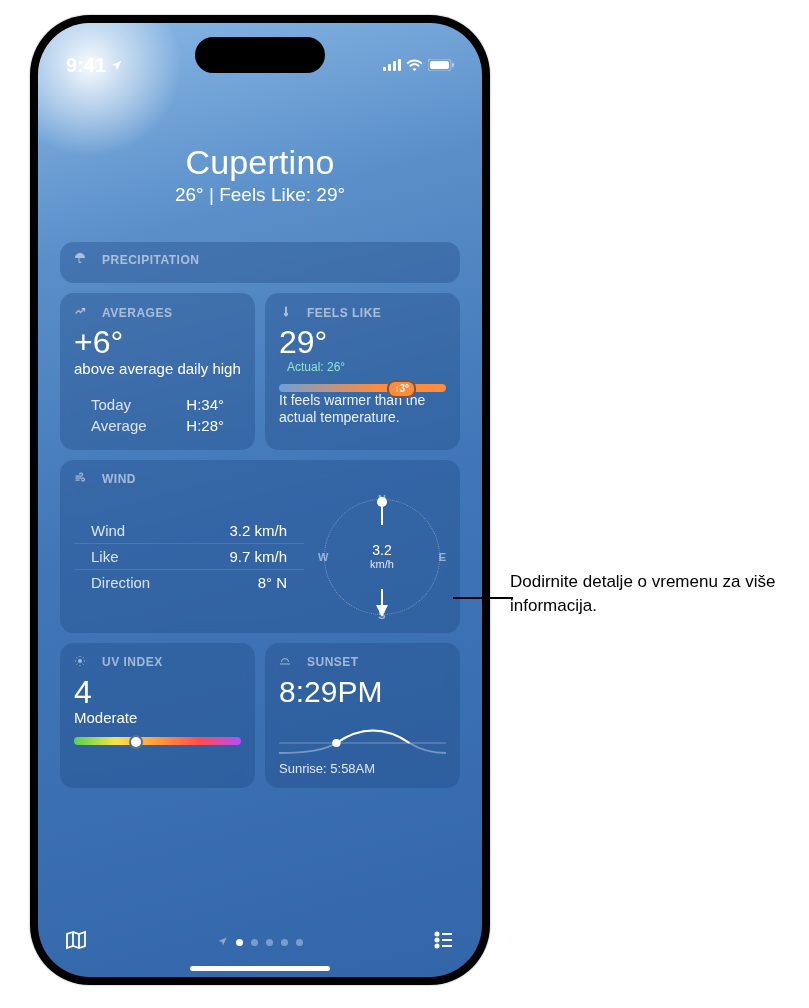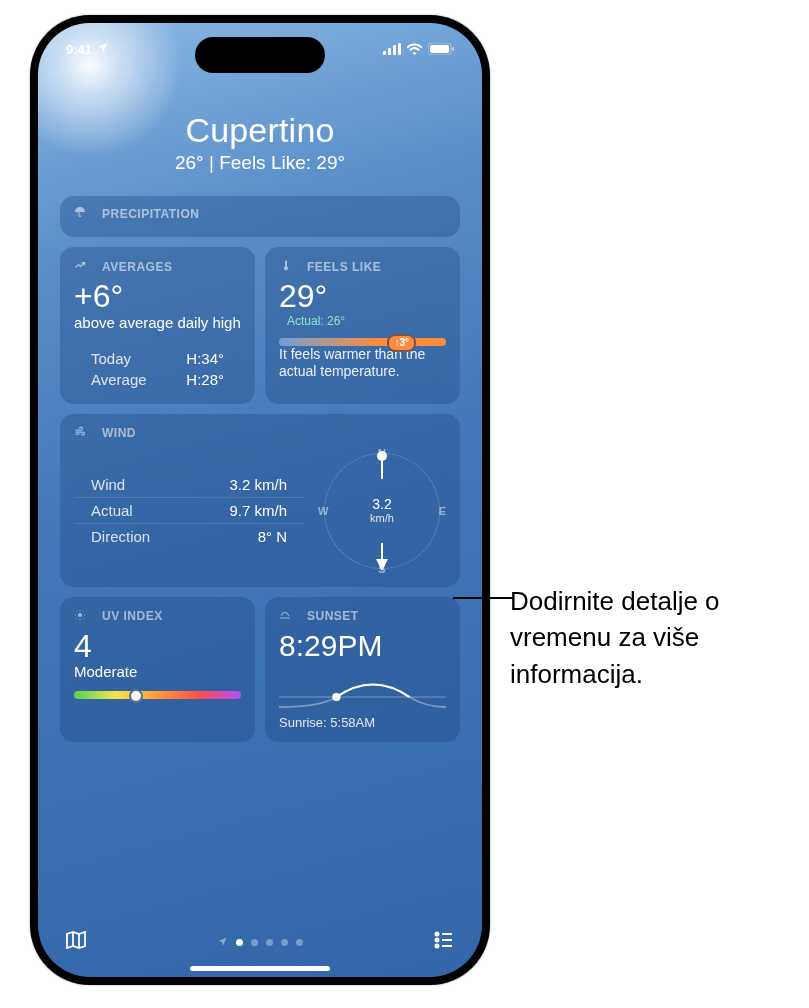--- a/index.html
+++ b/index.html
@@ -50,35 +50,35 @@
     background: #000;
     border-radius: 20px;
     z-index: 10;
   }
   .status-bar {
     position: relative;
     height: 52px;
     display: flex;
     justify-content: space-between;
     align-items: center;
-    padding: 0 28px;
-    font-size: 13px;
+    padding: 16px 28px;
+    font-size: 20px;
     font-weight: 600;
     z-index: 5;
   }
   .status-left { display:flex; align-items:center; gap:4px;}
   .status-right { display:flex; align-items:center; gap:5px;}
   .status-right svg { display:block; }
   .content {
     position: relative;
     padding: 0 22px;
     height: calc(100% - 52px - 60px);
     overflow: hidden;
   }
-  .header { text-align: center; margin-top: 36px; margin-bottom: 22px;}
+  .header { text-align: center; margin-top: 36px; margin-bottom: 36px;}
   .city { font-size: 34px; font-weight: 500; letter-spacing: .2px;}
   .summary { font-size: 19px; font-weight: 500; margin-top:2px;}
   .card {
     background: rgba(30,70,130,0.35);
     backdrop-filter: blur(6px);
     border-radius: 14px;
     padding: 12px 14px;
     box-sizing: border-box;
   }
   .card-header {
@@ -145,24 +145,23 @@
   .dot.active{background:#fff;}
   .loc-dot{ color:rgba(255,255,255,.45); font-size:11px;}
   .home-ind{ position:absolute; bottom:6px; left:50%; transform:translateX(-50%); width:140px;height:5px;border-radius:3px;background:#fff;}
   .precip-card{ padding:10px 14px; }
   
   .callout{
     position:absolute;
     left: 510px;
     top: 570px;
     width: 280px;
-    font-size: 26px;
+    font-size: 17px;
     line-height:1.4;
     color:#000;
-    margin-top:13px;
   }
   .callout-line{
     position:absolute;
     left:453px; top:597px;
     width:60px; height:2px;
     background:#000;
   }
   .btn-icon{ color:#fff; }
 </style>
 </head>
@@ -276,21 +275,21 @@
           <span>Wind</span>
         </div>
         <div class="wind-body">
           <div class="wind-list">
             <div class="kv">
               <span>Wind</span>
               <span>3.2 km/h</span>
             </div>
             <div style="border-top:1px solid rgba(255,255,255,.12)"></div>
             <div class="kv">
-              <span>Actual</span>
+              <span>Like</span>
               <span>9.7 km/h</span>
             </div>
             <div style="border-top:1px solid rgba(255,255,255,.12)"></div>
             <div class="kv">
               <span>Direction</span>
               <span>8° N</span>
             </div>
           </div>
           <div class="compass">
             <div class="compass-ring"></div>

